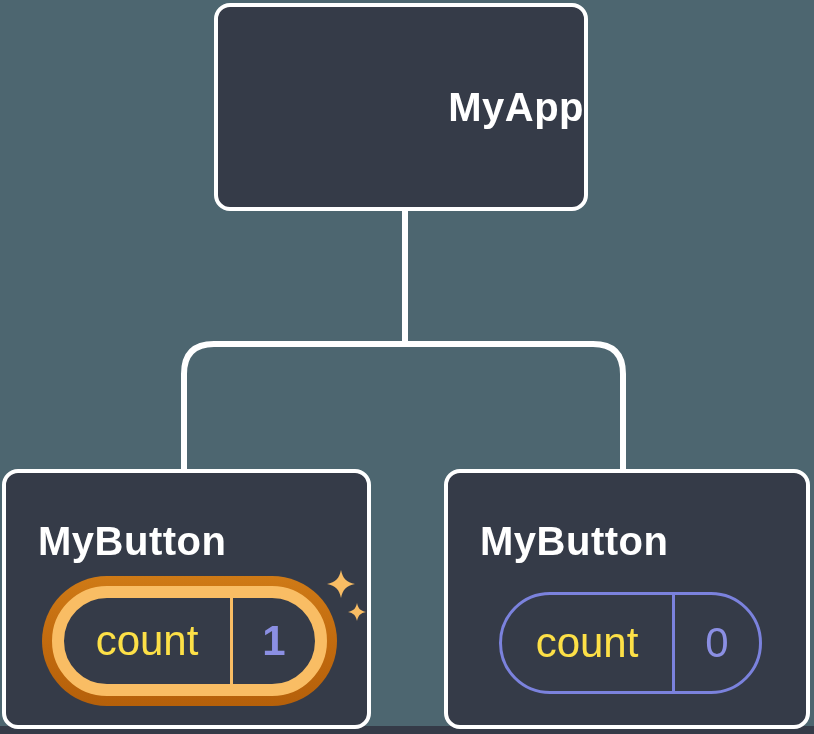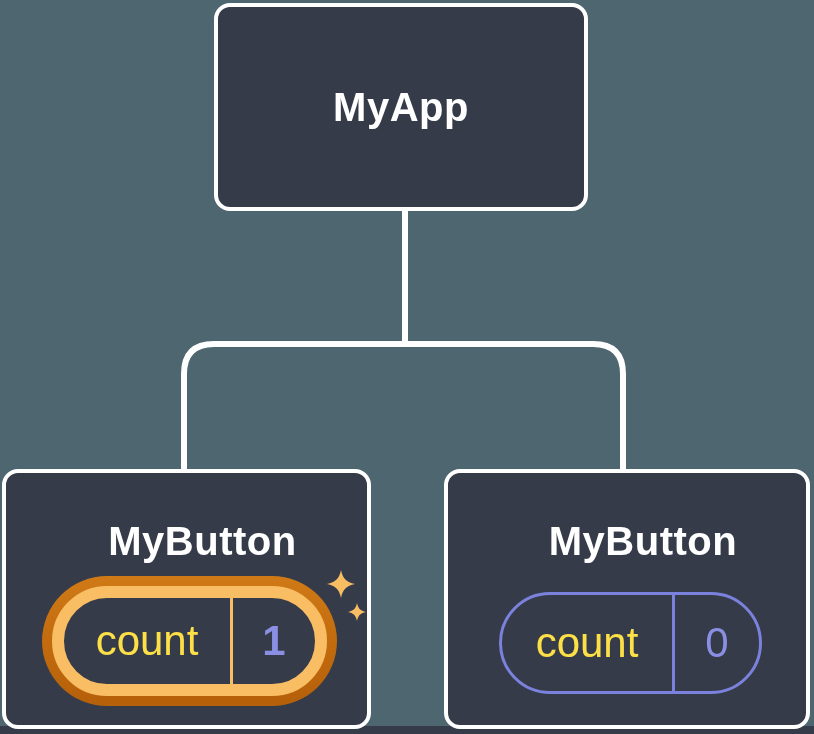--- a/index.html
+++ b/index.html
@@ -29,36 +29,35 @@
     position: absolute;
     box-sizing: border-box;
     background: #353b48;
     border: 4px solid #ffffff;
     border-radius: 16px;
     z-index: 1;
   }
   .node-root {
     left: 214px; top: 3px;
     width: 374px; height: 208px;
-    display: flex; align-items: center; justify-content: center;
+    display: flex; align-items: center; justify-content: flex-end;
   }
   .node-child-left  { left: 2px;   top: 469px; width: 369px; height: 260px; }
   .node-child-right { left: 444px; top: 469px; width: 366px; height: 260px; }
   .node-title {
     color: #ffffff;
     font-size: 40px;
     font-weight: 600;
     line-height: 1;
     letter-spacing: 0.5px;
     white-space: nowrap;
   }
   .child-title {
     position: absolute;
     left: 0; right: 0; top: 48px;
-    text-align: center;
     padding-left: 32px;
   }
   
   .pill-glow {
     position: absolute;
     left: 36px; top: 103px;
     width: 295px; height: 130px;
     box-sizing: border-box;
     padding: 10px;
     border-radius: 999px;

